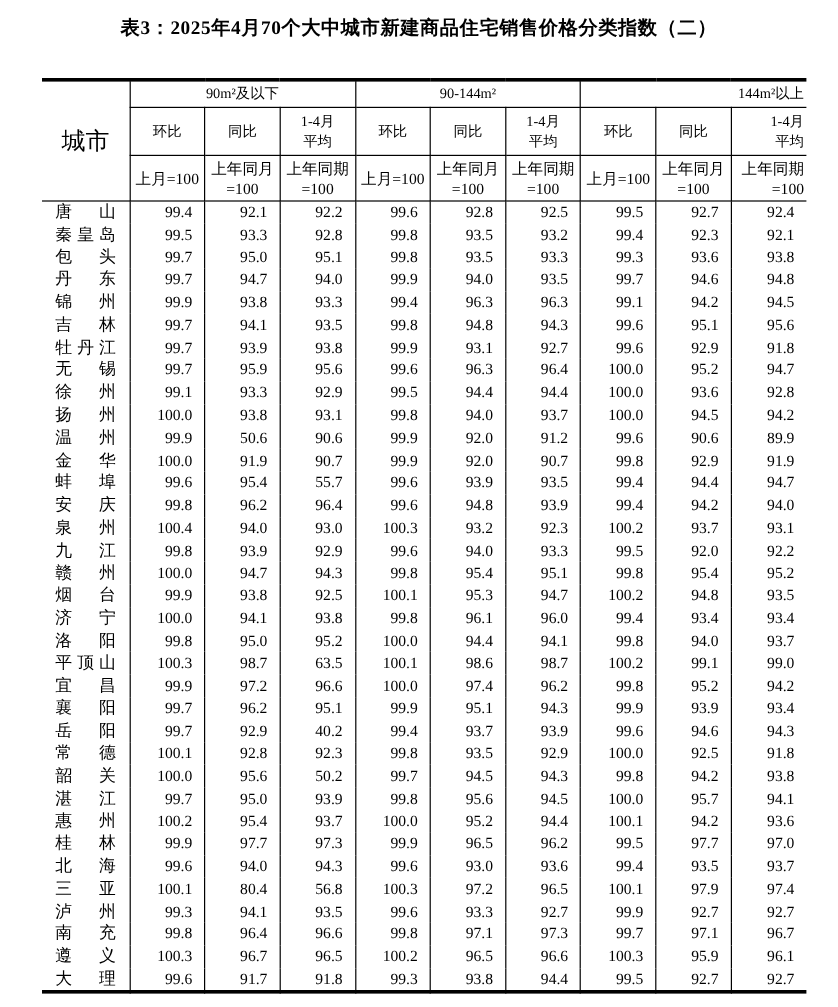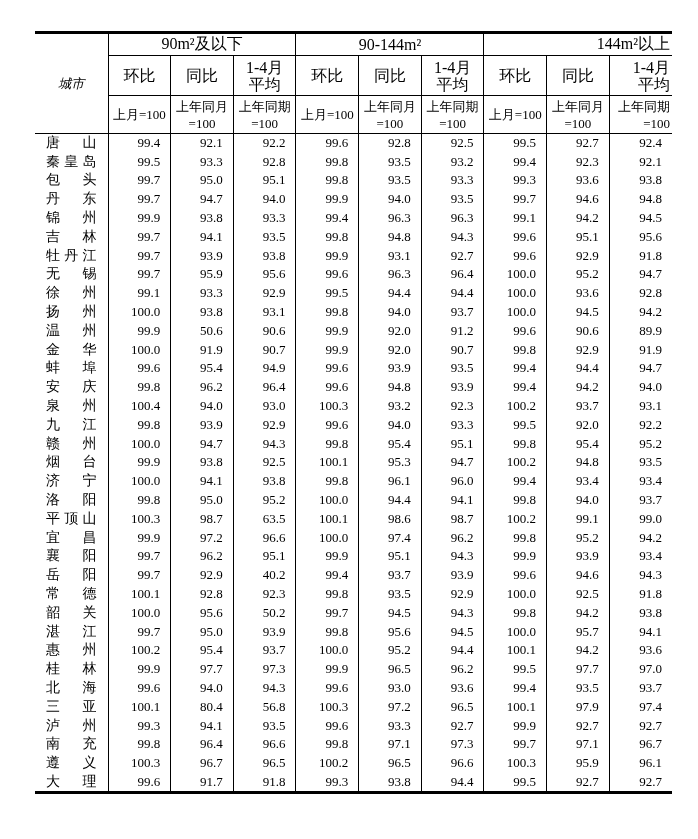--- a/index.html
+++ b/index.html
@@ -41,30 +41,29 @@
     font-weight: normal;
     box-sizing: border-box;
   }
   th:first-child, td:first-child { border-left: none; }
   th:last-child,  td:last-child  { border-right: none; text-align: right; }
   thead th {
     border-top: 1px solid #000;
     border-bottom: 1px solid #000;
     text-align: center;
     vertical-align: middle;
-    font-size: 16px;
+    font-size: 12px;
     padding: 0 2px;
   }
   thead tr.r-group th { height: 23px; }
   thead tr.r-metric th { height: 40px; white-space: pre-line; line-height: 17px; }
   thead tr.r-base th { height: 38px; white-space: pre-line; line-height: 17px; font-size: 13px; }
   thead th.city-head {
-    font-size: 13px;
+    font-size: 20px;
     border-top: none;
-    font-style: italic;
   }
   thead tr.r-group th { border-top: none; }
   tbody td {
     border-top: none;
     border-bottom: none;
     height: 18.8px;
     font-size: 13px;
     padding: 0;
     vertical-align: middle;
   }
@@ -77,20 +76,21 @@
   .city-just {
     display: flex;
     justify-content: space-between;
     width: 100%;
   }
 </style>
 </head>
 <body>
 
 <div class="page">
+  <h1 class="title">表3：2025年4月70个大中城市新建商品住宅销售价格分类指数（二）</h1>
 
   <table class="idx">
     <colgroup>
       <col class="c-city">
       <col class="c-num">
         <col class="c-num">
         <col class="c-num">
       <col class="c-num">
         <col class="c-num">
         <col class="c-num">
@@ -346,21 +346,21 @@
         </tr>
         <tr>
           <td class="city">
             <div class="city-just">
               <span>蚌</span>
               <span>埠</span>
             </div>
           </td>
           <td class="num">99.6</td>
           <td class="num">95.4</td>
-          <td class="num">94.9</td>
+          <td class="num">55.7</td>
           <td class="num">99.6</td>
           <td class="num">93.9</td>
           <td class="num">93.5</td>
           <td class="num">99.4</td>
           <td class="num">94.4</td>
           <td class="num">94.7</td>
         </tr>
         <tr>
           <td class="city">
             <div class="city-just">

